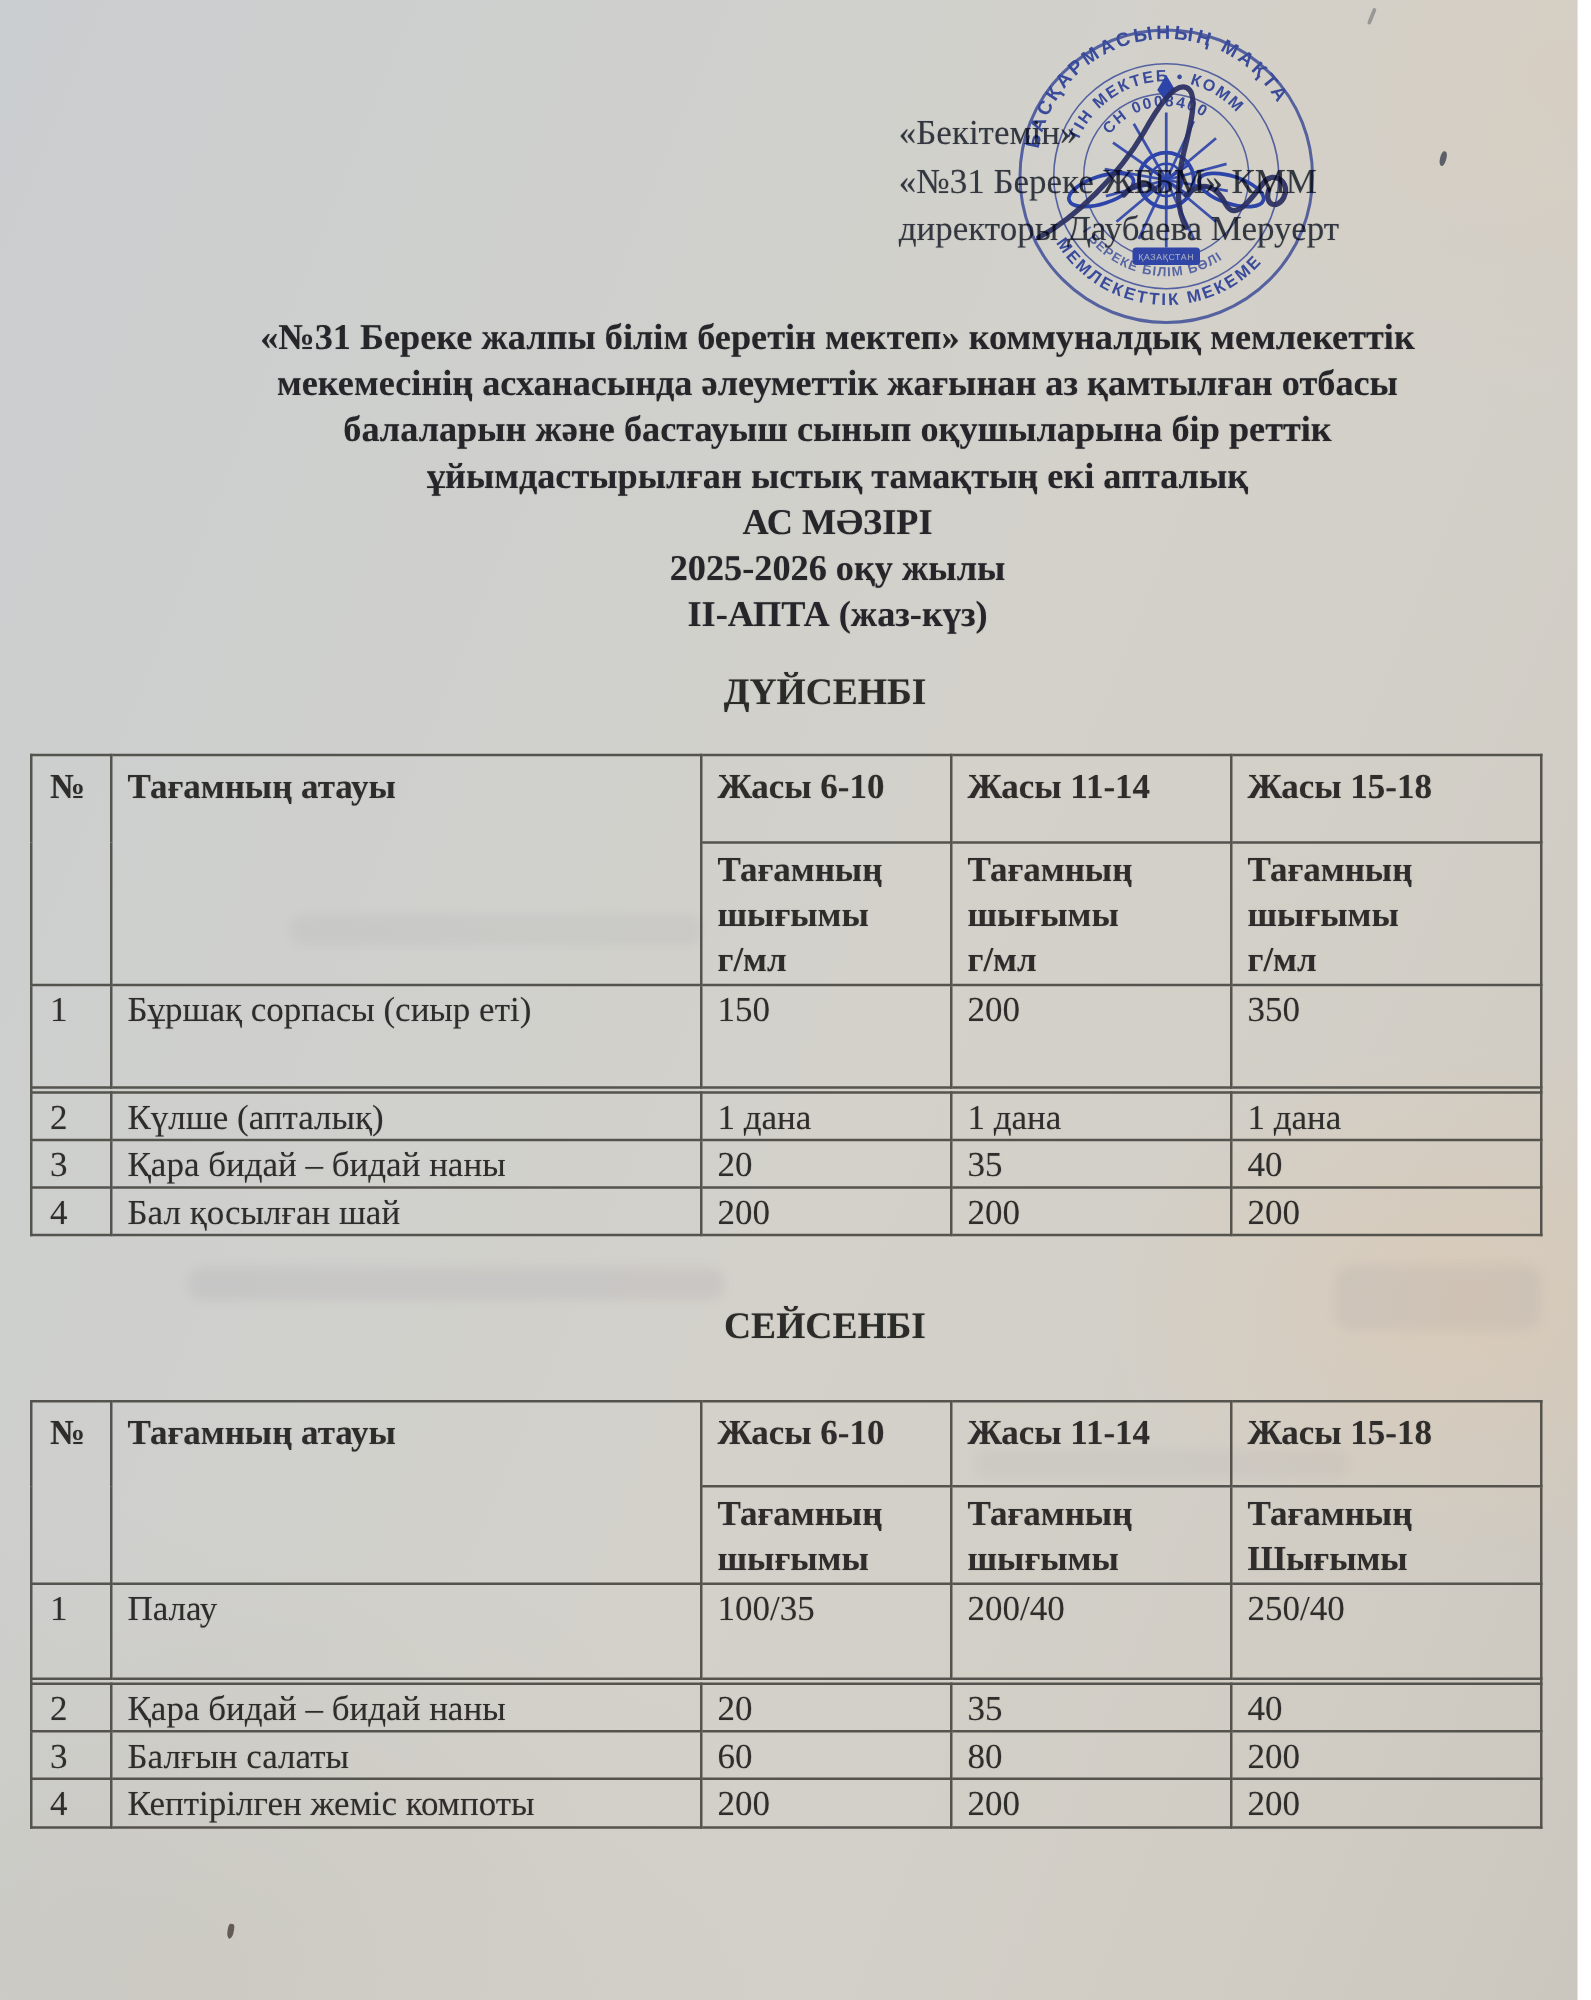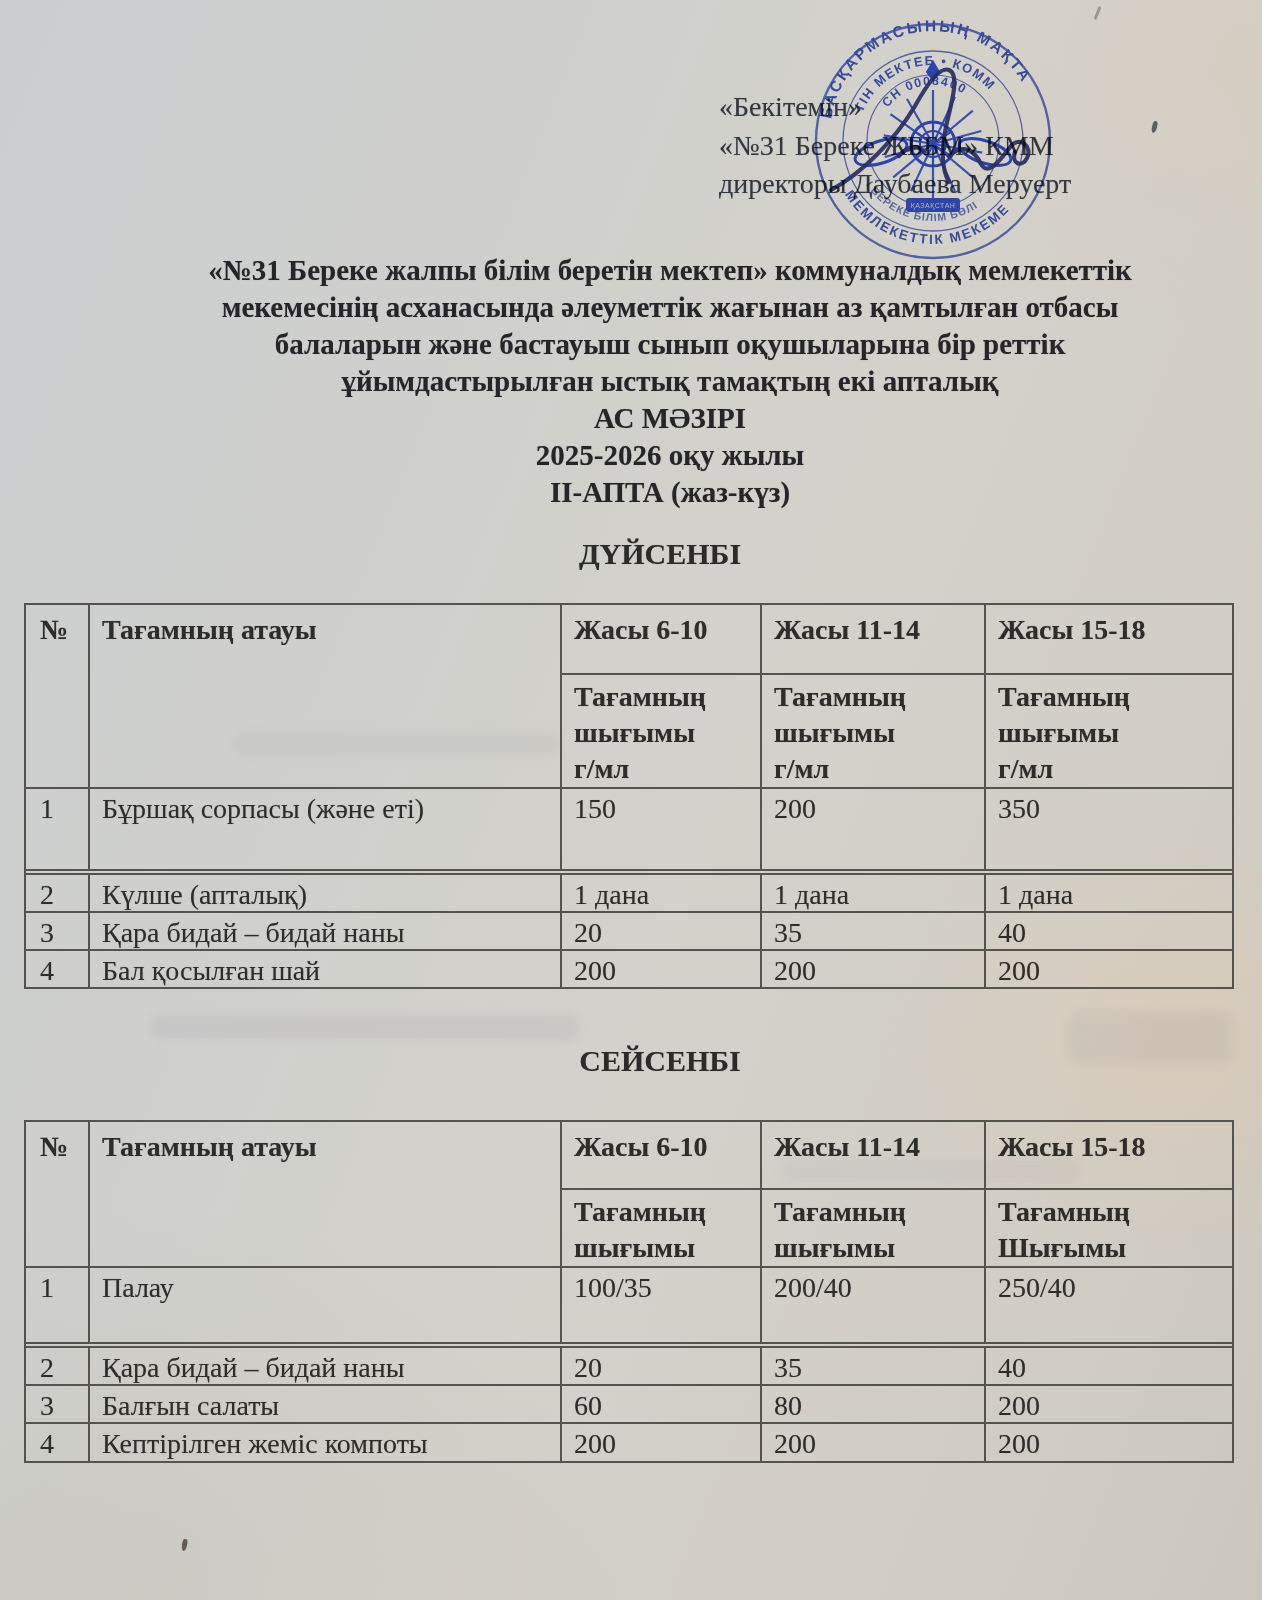--- a/index.html
+++ b/index.html
@@ -177,21 +177,21 @@
           <div>г/мл</div>
         </th>
         <th>
           <div>Тағамның</div>
           <div>шығымы</div>
           <div>г/мл</div>
         </th>
       </tr>
       <tr style="height:82px;">
         <td class="numcol">1</td>
-        <td>Бұршақ сорпасы (және еті)</td>
+        <td>Бұршақ сорпасы (сиыр еті)</td>
         <td>150</td>
         <td>200</td>
         <td>350</td>
       </tr>
       <tr class="splice" style="height:4px;">
             <td colspan="5"></td>
           </tr>
       <tr style="height:33px;">
         <td class="numcol">2</td>
         <td>Күлше (апталық)</td>

